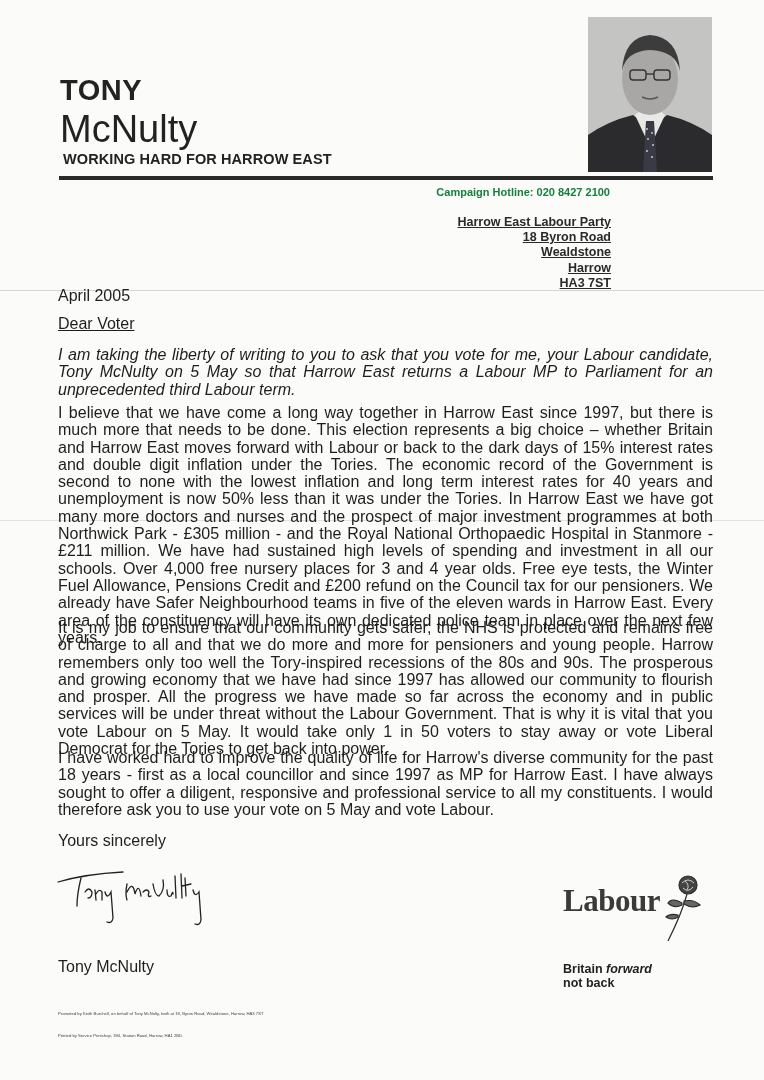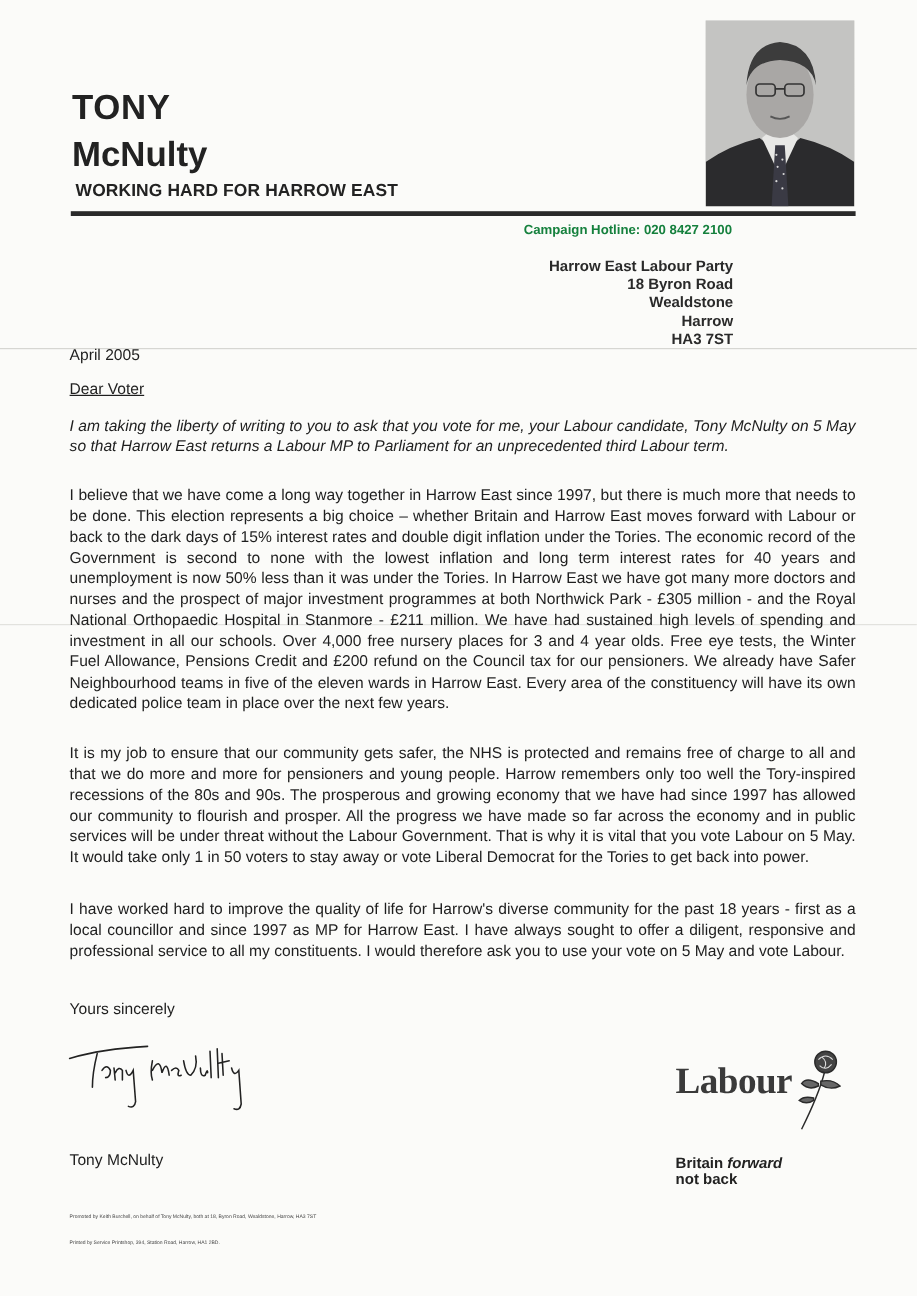--- a/index.html
+++ b/index.html
@@ -6,32 +6,32 @@
     body {
       width: 764px; height: 1080px; overflow: hidden;
       background: #fbfbf9;
       font-family: "Liberation Sans", sans-serif;
       color: #1b1b1b;
       position: relative;
     }
     .page { position: absolute; left: 0; top: 0; width: 664px; height: 1080px; }
     .fold { position: absolute; left: 0; width: 764px; height: 1px; background: #d6d6d2; }
     .header-name-1 { position: absolute; left: 60px; top: 74px; font-size: 29px; font-weight: bold; letter-spacing: 0.5px; line-height: 32px; color: #222; }
-    .header-name-2 { position: absolute; left: 60px; top: 113px; font-size: 29px; font-weight: bold; line-height: 32px; color: #222; }
+    .header-name-2 { position: absolute; left: 60px; top: 113px; font-size: 38px; font-weight: normal; line-height: 32px; color: #222; }
     .tagline { position: absolute; left: 63px; top: 151px; font-size: 14.5px; font-weight: bold; color: #222; letter-spacing: 0.1px; }
     .rule { position: absolute; left: 59px; top: 176px; width: 654px; height: 4px; background: #2a2a2a; }
     .photo {
       position: absolute; left: 588px; top: 17px; width: 124px; height: 155px;
       background: linear-gradient(#c9c9c7, #b8b8b6);
       overflow: hidden;
     }
     .hotline { position: absolute; right: 54px; top: 186px; font-size: 11px; font-weight: bold; color: #15803d; }
     .address { position: absolute; right: 53px; top: 215px; text-align: right; font-size: 12.5px; font-weight: bold; line-height: 15.2px; color: #2a2a2a; }
-    .address div { margin: 0; }
-    .letter { position: absolute; left: 58px; width: 655px; font-size: 13px; line-height: 17.3px; color: #1e1e1e; }
+    .address div { margin: 0; text-decoration: underline; }
+    .letter { position: absolute; left: 58px; width: 655px; font-size: 16px; line-height: 17.3px; color: #1e1e1e; }
     .para { text-align: justify; }
     .date { top: 287px; }
     .salutation { top: 315px; text-decoration: underline; }
     .p1 { top: 346px; font-style: italic; }
     .p2 { top: 404px; }
     .p3 { top: 619px; }
     .p4 { top: 749px; }
     .closing { top: 832px; }
     .sig-name { top: 958px; }
     .signature { position: absolute; left: 55px; top: 862px; width: 180px; height: 70px; }

